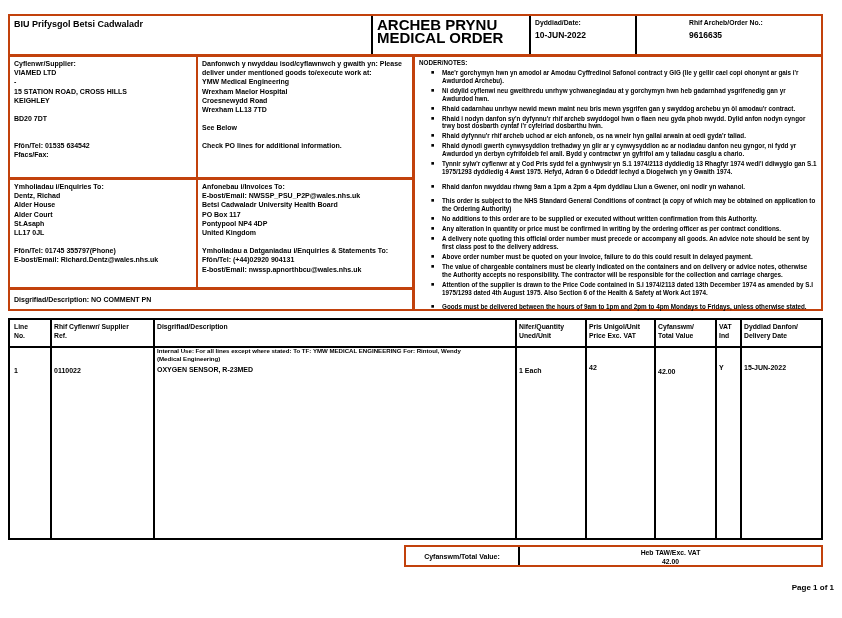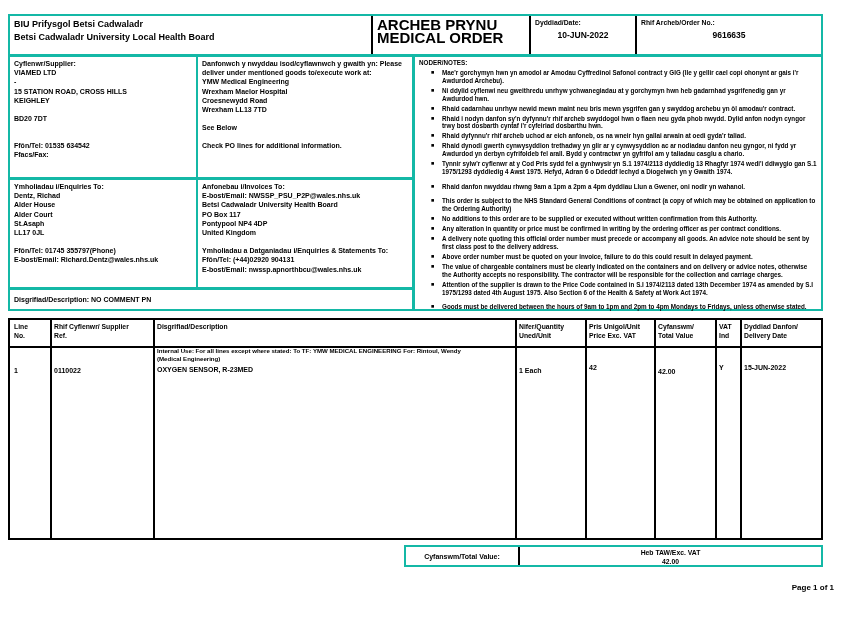--- a/index.html
+++ b/index.html
@@ -1,28 +1,28 @@
 <!DOCTYPE html>
 <html><head>
 <meta charset="utf-8">
 <style>
   html,body{margin:0;padding:0;background:#fff;}
   #sheet{position:relative;width:842px;height:618px;background:#fff;color:#000;
          font-family:"Liberation Sans",sans-serif;font-weight:bold;overflow:hidden;}
-  .box{position:absolute;box-sizing:border-box;border:2px solid #14b8a6;background:#fff;}
+  .box{position:absolute;box-sizing:border-box;border:2px solid #c2410c;background:#fff;}
   
   #header-band{left:8px;top:14px;width:815px;height:42px;display:flex;}
   .hcell{box-sizing:border-box;border-right:2px solid #000;padding:2px 4px;overflow:hidden;}
   .hcell:last-child{border-right:none;}
   .org{width:363px;font-size:9px;line-height:13px;}
   .ttl{width:158px;font-size:15px;line-height:13px;}
   .meta{width:106px;}
-  .meta-last{flex:1;}
+  .meta-last{flex:1;margin-left:48px;}
   .meta .lbl,.meta-last .lbl{font-size:6.8px;line-height:9px;}
-  .meta .val,.meta-last .val{font-size:8.5px;line-height:11px;margin-top:3px;text-align:center;}
+  .meta .val,.meta-last .val{font-size:8.5px;line-height:11px;margin-top:3px;}
   
   .info{font-size:7px;line-height:9.2px;padding:2px 4px;}
   #supplier-box{left:8px;top:55px;width:190px;height:124px;}
   #deliver-box{left:196px;top:55px;width:218px;height:124px;}
   #enquiries-box{left:8px;top:178px;width:190px;height:111px;}
   #invoices-box{left:196px;top:178px;width:218px;height:111px;}
   #desc-box{left:8px;top:288px;width:406px;height:23px;padding-top:5px;}
   #notes-box{left:413px;top:55px;width:410px;height:256px;font-size:6.3px;line-height:7.8px;}
   .gap9{margin-top:9px;}
   .gap18{margin-top:18px;}
@@ -48,21 +48,20 @@
   #page-footer{position:absolute;right:8px;top:583px;font-size:8px;}
 </style>
 </head>
 <body>
 
 <div id="sheet">
 
   <div id="header-band" class="box">
     <div class="hcell org">
       <div>BIU Prifysgol Betsi Cadwaladr</div>
-      <div>Betsi Cadwaladr University Local Health Board</div>
     </div>
     <div class="hcell ttl">
       <div>ARCHEB PRYNU</div>
       <div>MEDICAL ORDER</div>
     </div>
     <div class="hcell meta">
       <div class="lbl">Dyddiad/Date:</div>
       <div class="val">10-JUN-2022</div>
     </div>
     <div class="hcell meta-last">

